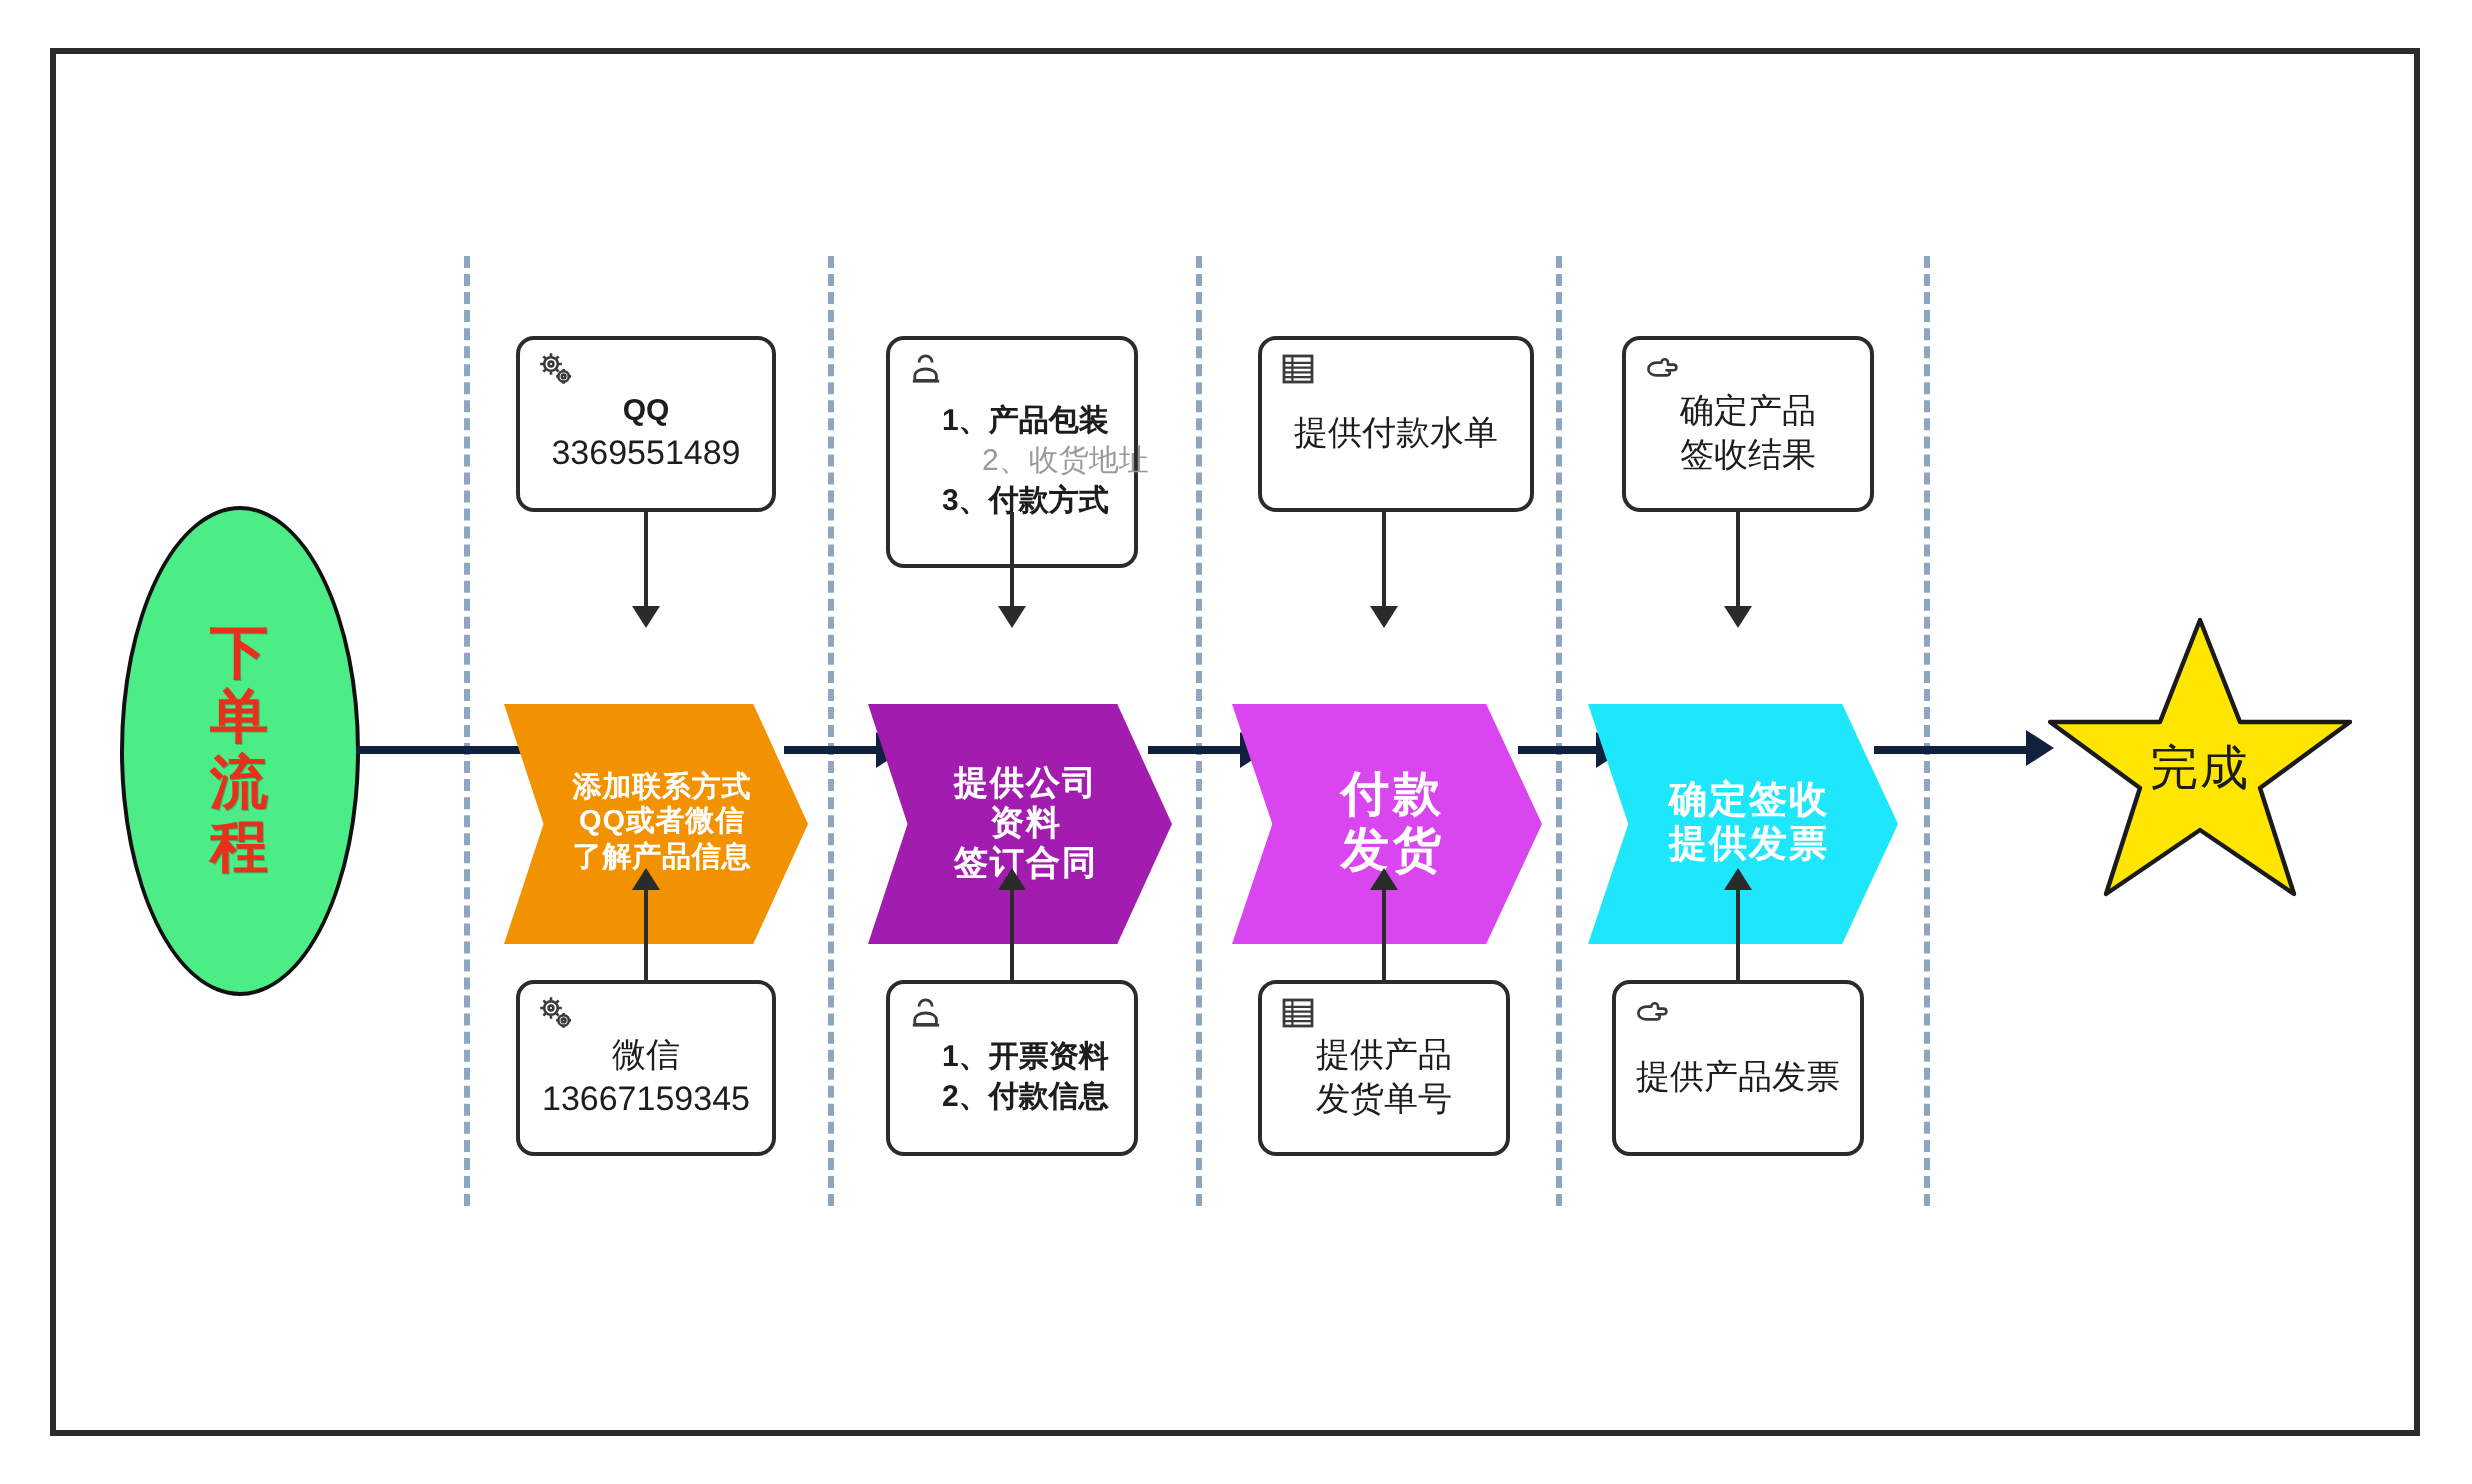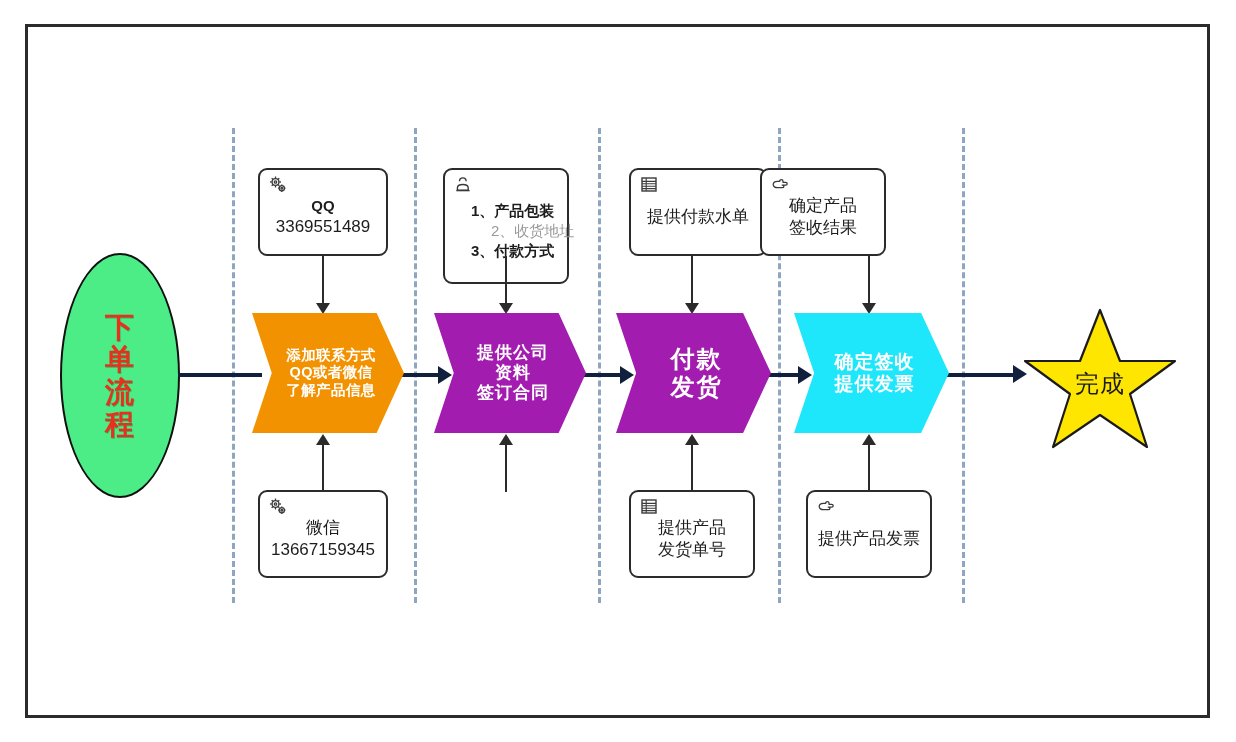--- a/index.html
+++ b/index.html
@@ -20,30 +20,30 @@
         border-radius:50%/50%;background:#4ced86;border:2px solid #111111;
         display:flex;align-items:center;justify-content:center;box-sizing:border-box;}
   .start-ellipse .txt{color:#e8301c;font-weight:bold;font-size:29px;line-height:1.12;
         text-align:center;letter-spacing:1px;
         text-shadow:0.5px 0.5px 0 rgba(0,0,0,.25);}
   .start-ellipse .txt span{display:block;}
 
   
   .chev{position:absolute;display:flex;align-items:center;justify-content:center;
         text-align:center;box-sizing:border-box;
-        clip-path:polygon(0% 0%, 82% 0%, 100% 50%, 82% 100%, 0% 100%, 13% 50%);}
+        clip-path:polygon(0% 0%, 82% 0%, 100% 50%, 82% 100%, 0% 100%, 13% 50%);margin-top:39px;}
   .chev .label{color:#ffffff;font-weight:bold;line-height:1.18;
         padding-left:6px;}
   .chev .label span{display:block;white-space:nowrap;}
 
   .chev-1{left:252px;top:313px;width:152px;height:120px;background:#f39200;}
   .chev-1 .label{font-size:14.5px;letter-spacing:0.4px;}
   .chev-2{left:434px;top:313px;width:152px;height:120px;background:#a21caf;}
   .chev-2 .label{font-size:17px;letter-spacing:1px;}
-  .chev-3{left:616px;top:313px;width:155px;height:120px;background:#a21caf;}
+  .chev-3{left:616px;top:313px;width:155px;height:120px;background:#d946ef;}
   .chev-3 .label{font-size:24px;letter-spacing:2px;}
   .chev-4{left:794px;top:313px;width:155px;height:120px;background:#1ee7fb;}
   .chev-4 .label{font-size:19px;letter-spacing:1px;}
 
   
   .note{position:absolute;border:2px solid #2b2b2b;border-radius:9px;background:#ffffff;
         box-sizing:border-box;}
   .note .ico{position:absolute;left:7px;top:4px;width:22px;height:22px;}
   .note .body{position:absolute;left:0;right:0;top:0;bottom:0;
         display:flex;flex-direction:column;align-items:center;justify-content:center;
@@ -175,20 +175,35 @@
   <div class="chev chev-2">
     <div class="label">
       <span>提供公司</span>
       <span>资料</span>
       <span>签订合同</span>
     </div>
   </div>
 
   <div class="vline" style="left:505px;top:444px;height:48px;"></div>
   <div class="arrow-up" style="left:499px;top:434px;"></div>
+  <div class="note" style="left:443px;top:490px;width:126px;height:88px;">
+    <span class="ico">
+      <svg width="22" height="22" viewBox="0 0 22 22">
+        <g fill="none" stroke="#3a3a3a" stroke-width="1.4">
+          <path d="M7.5 7.2a3.3 3.3 0 0 1 6.6 0"></path>
+          <path d="M5.4 16.2v-2.3c0-2.1 2.4-3.4 5.4-3.4s5.4 1.3 5.4 3.4v2.3z"></path>
+          <path d="M4.4 16.6h13.2"></path>
+        </g>
+      </svg>
+    </span>
+    <div class="body listy">
+      <div class="line b">1、开票资料</div>
+      <div class="line b">2、付款信息</div>
+    </div>
+  </div>
 
   <div class="note" style="left:629px;top:168px;width:138px;height:88px;">
     <span class="ico">
       <svg width="22" height="22" viewBox="0 0 22 22">
         <rect x="4" y="4" width="14" height="13" fill="none" stroke="#3a3a3a" stroke-width="1.4"></rect>
         <g stroke="#3a3a3a" stroke-width="1.1">
           <path d="M4 7.4h14M4 9.8h14M4 12.2h14M4 14.6h14M8.2 4v13"></path>
         </g>
       </svg>
     </span>
@@ -216,21 +231,21 @@
           <path d="M4 7.4h14M4 9.8h14M4 12.2h14M4 14.6h14M8.2 4v13"></path>
         </g>
       </svg>
     </span>
     <div class="body">
       <div class="line lg">提供产品</div>
       <div class="line lg">发货单号</div>
     </div>
   </div>
 
-  <div class="note" style="left:760px;top:168px;width:126px;height:88px;">
+  <div class="note" style="left:811px;top:168px;width:126px;height:88px;">
     <span class="ico">
       <svg width="22" height="22" viewBox="0 0 22 22">
         <g fill="none" stroke="#3a3a3a" stroke-width="1.3" stroke-linejoin="round">
           <path d="M4.2 10.6c0-2 1.9-3.3 4.1-3.3h2.4c0-1 .8-1.7 1.7-1.7.9 0 1.6.7 1.6 1.6v1.1h2.6c.9 0 1.6.6 1.6 1.4 0 .8-.7 1.4-1.6 1.4h-3.4c1 0 1.7.5 1.7 1.3 0 .8-.7 1.3-1.7 1.3H8.3c-2.2 0-4.1-1.2-4.1-3.1z"></path>
         </g>
       </svg>
     </span>
     <div class="body">
       <div class="line lg">确定产品</div>
       <div class="line lg">签收结果</div>

